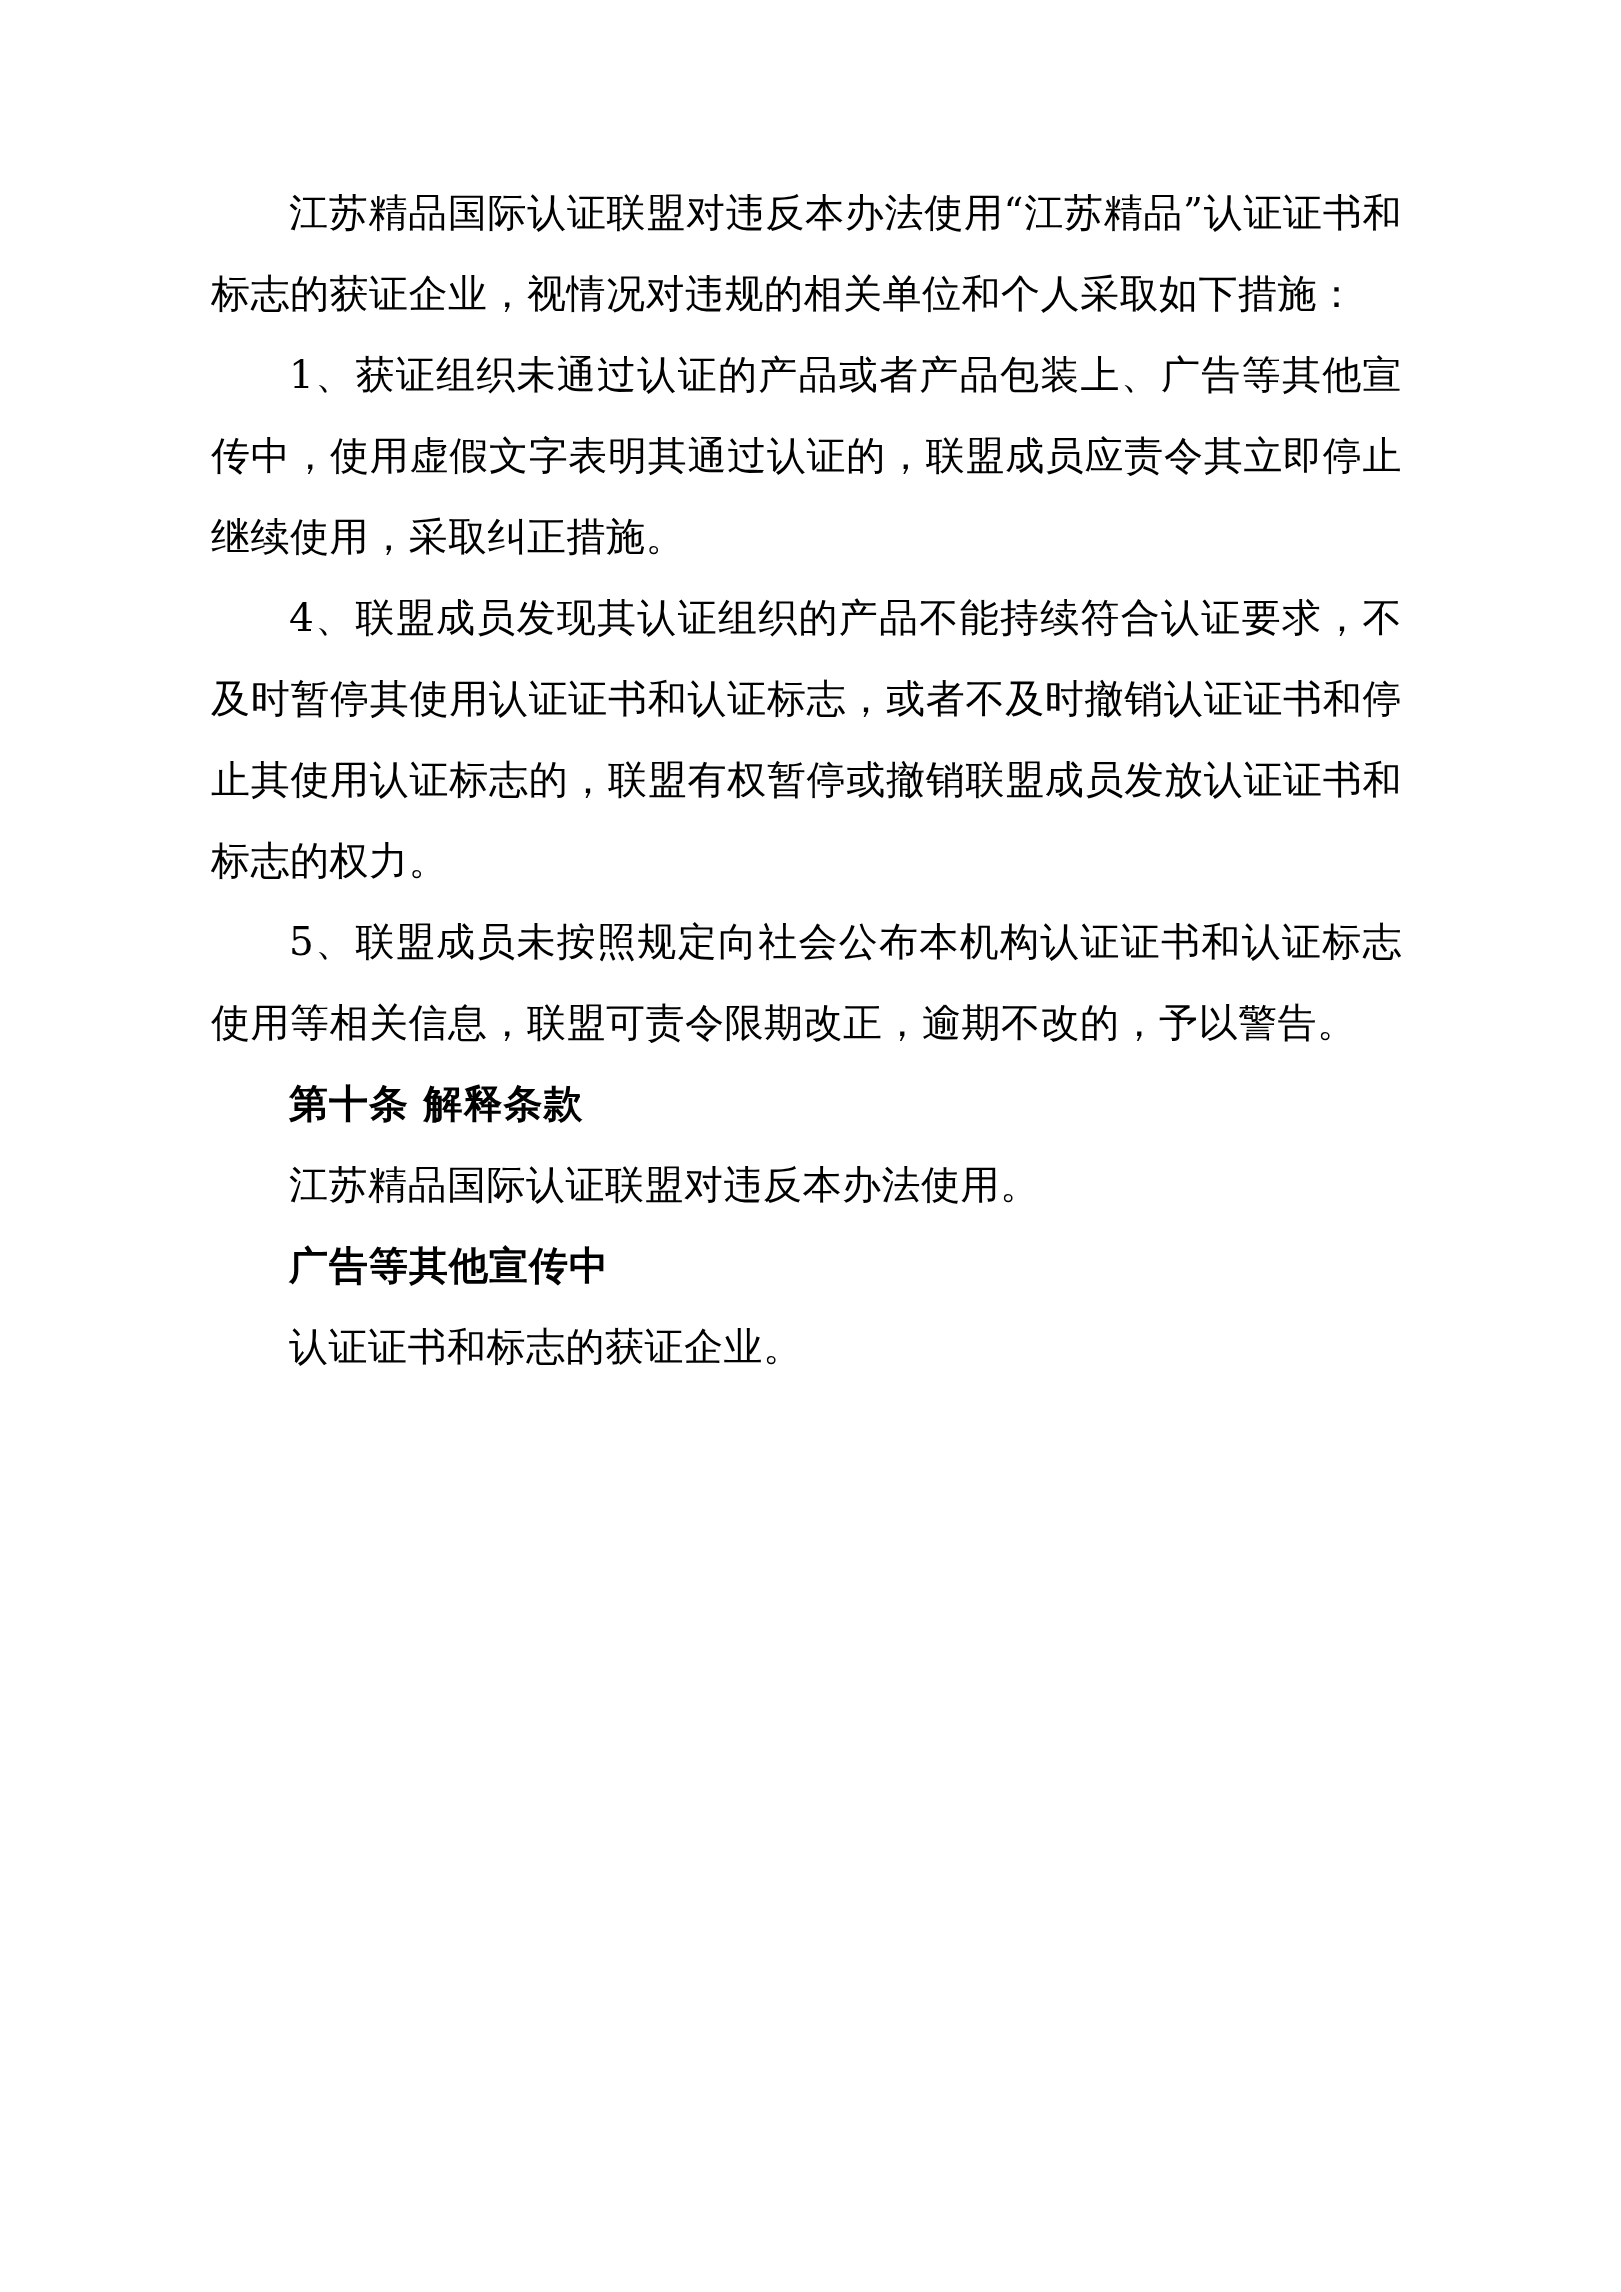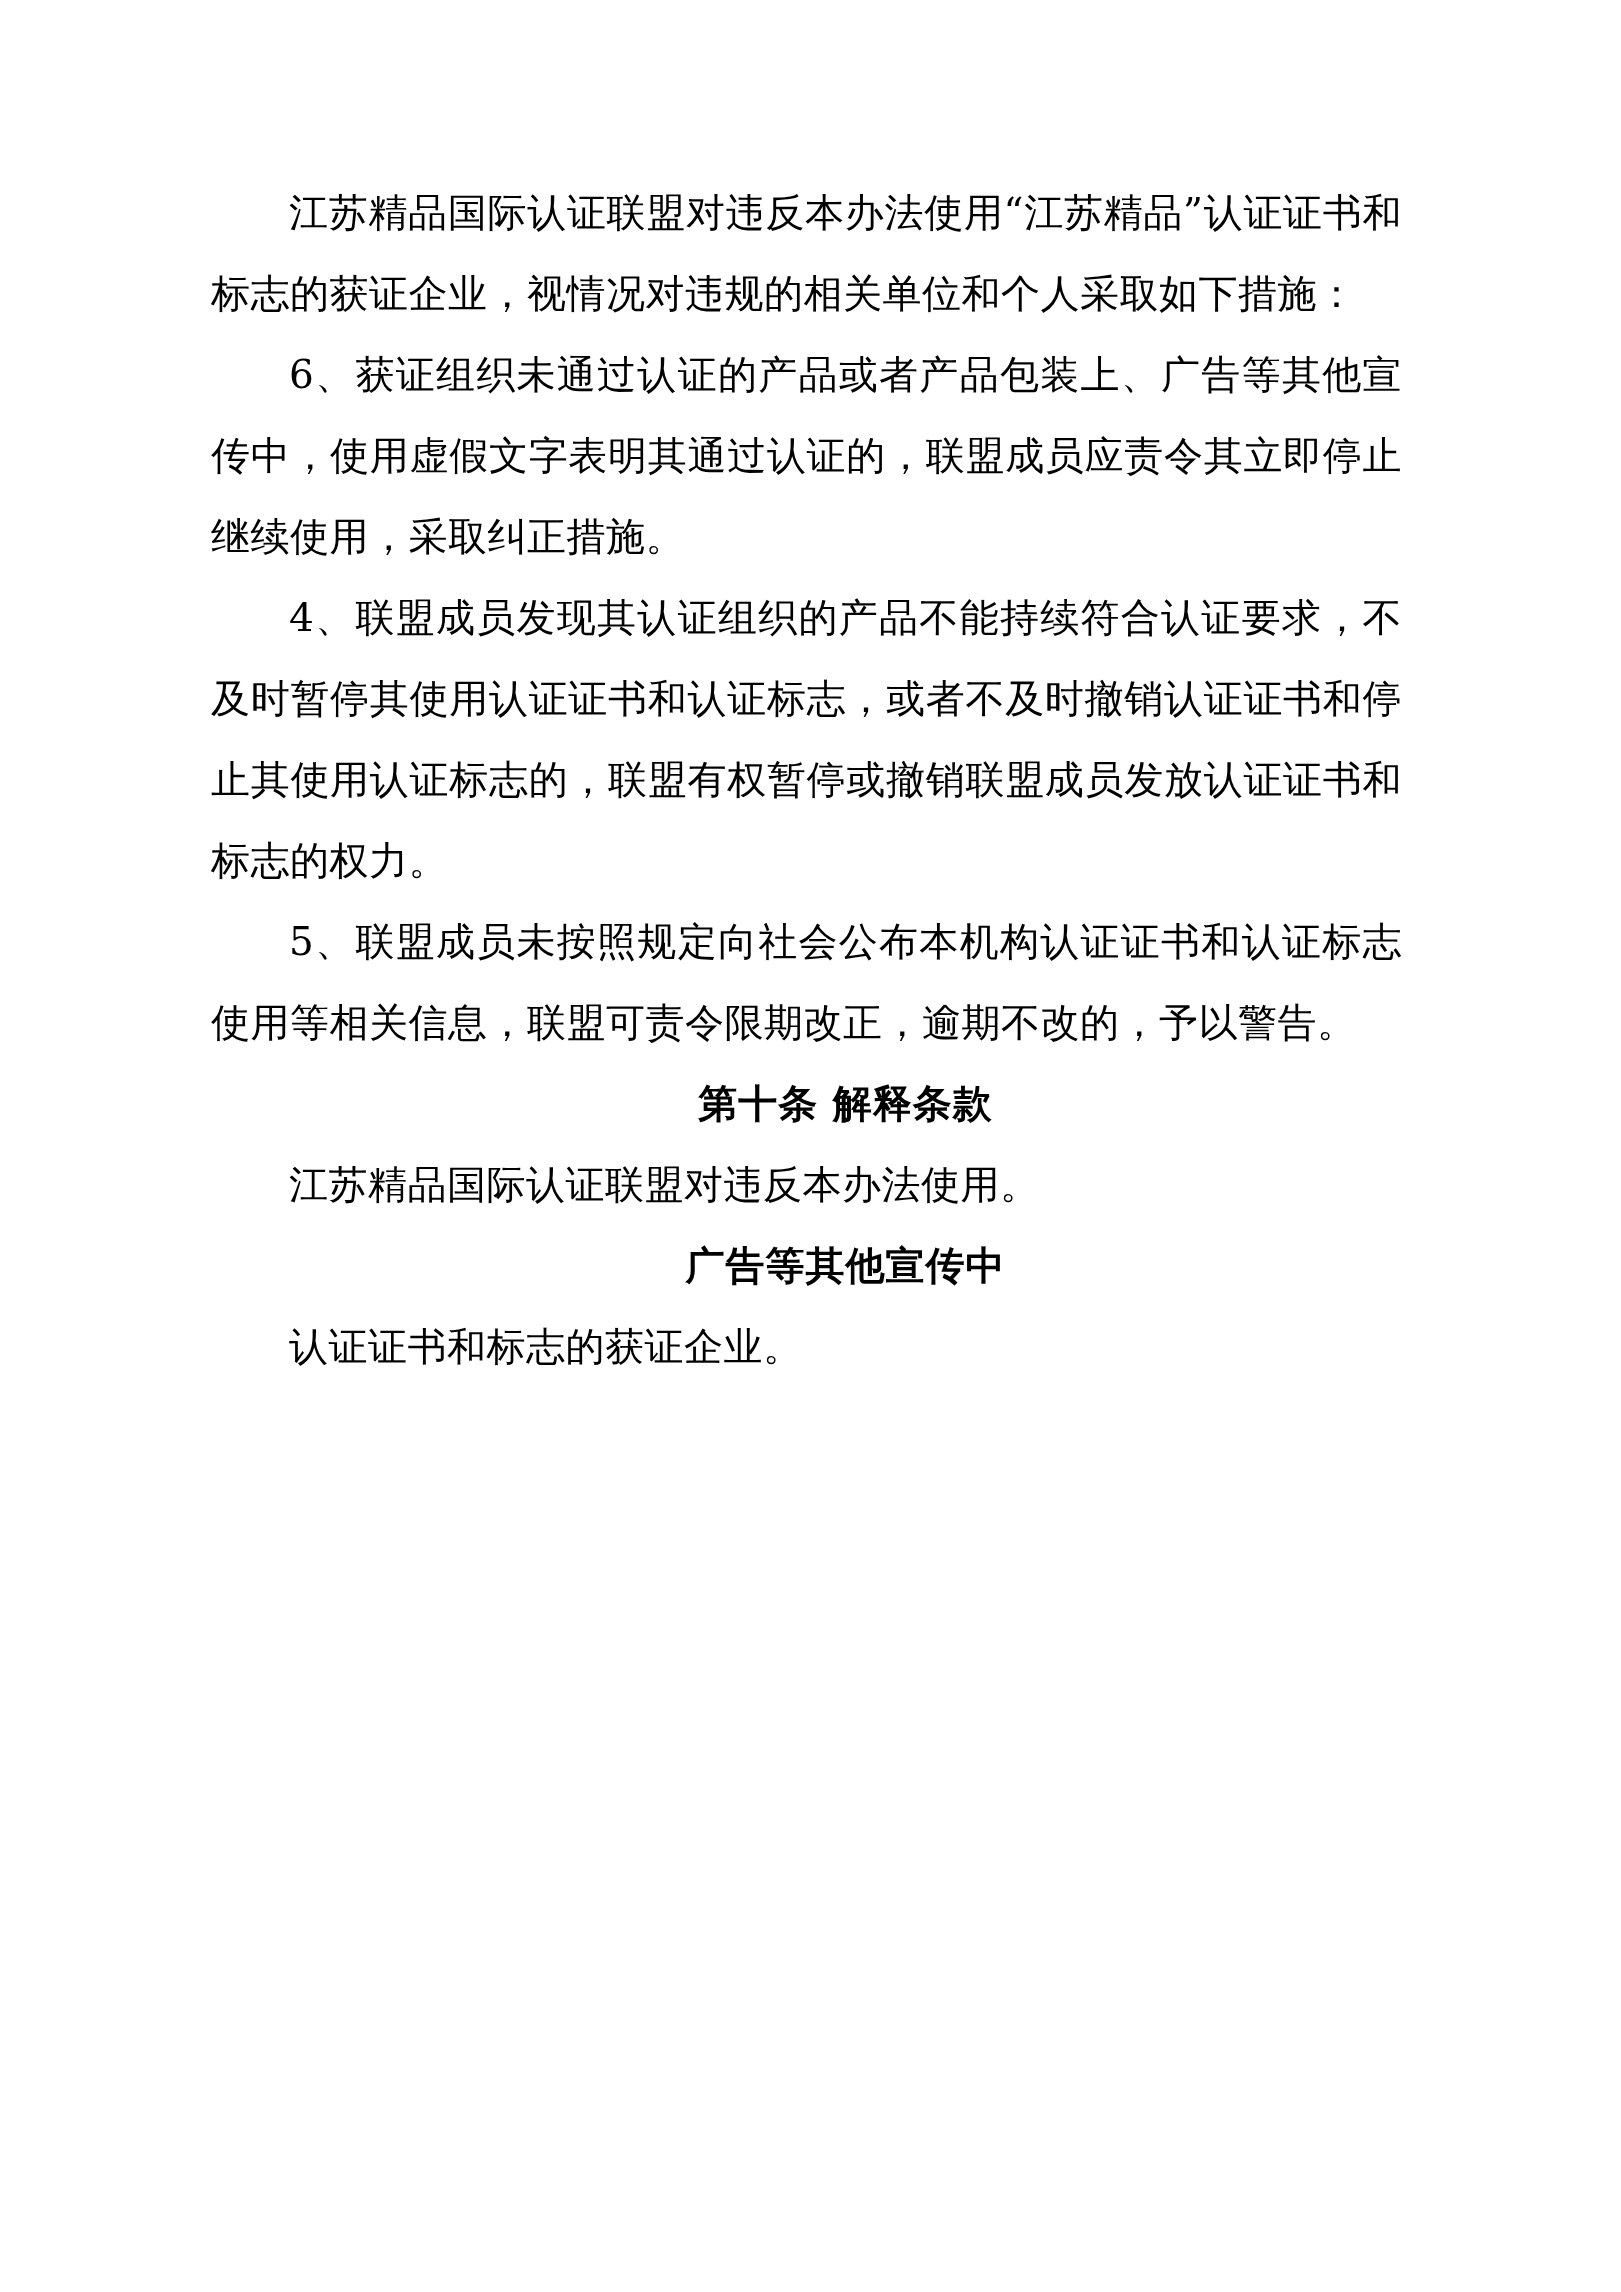--- a/index.html
+++ b/index.html
@@ -35,32 +35,31 @@
     font-family: "DejaVu Serif", "Liberation Serif", serif;
   }
   p.heading {
     margin: 0;
     font-size: 39px;
     line-height: 81px;
     font-weight: bold;
     text-indent: 78px;
     letter-spacing: 1px;
     font-family: "DejaVu Serif", "Liberation Serif", serif;
-    text-align: center;
   }
 </style>
 </head>
 <body>
 
 <div class="page">
   <div class="doc-body">
 
     <p class="para">江苏精品国际认证联盟对违反本办法使用“江苏精品”认证证书和标志的获证企业，视情况对违规的相关单位和个人采取如下措施：</p>
 
-    <p class="para">6、获证组织未通过认证的产品或者产品包装上、广告等其他宣传中，使用虚假文字表明其通过认证的，联盟成员应责令其立即停止继续使用，采取纠正措施。</p>
+    <p class="para">1、获证组织未通过认证的产品或者产品包装上、广告等其他宣传中，使用虚假文字表明其通过认证的，联盟成员应责令其立即停止继续使用，采取纠正措施。</p>
 
     <p class="para">4、联盟成员发现其认证组织的产品不能持续符合认证要求，不及时暂停其使用认证证书和认证标志，或者不及时撤销认证证书和停止其使用认证标志的，联盟有权暂停或撤销联盟成员发放认证证书和标志的权力。</p>
 
     <p class="para">5、联盟成员未按照规定向社会公布本机构认证证书和认证标志使用等相关信息，联盟可责令限期改正，逾期不改的，予以警告。</p>
 
 
     <p class="heading">第十条 解释条款</p>
 
     <p class="para">江苏精品国际认证联盟对违反本办法使用。</p>
 

